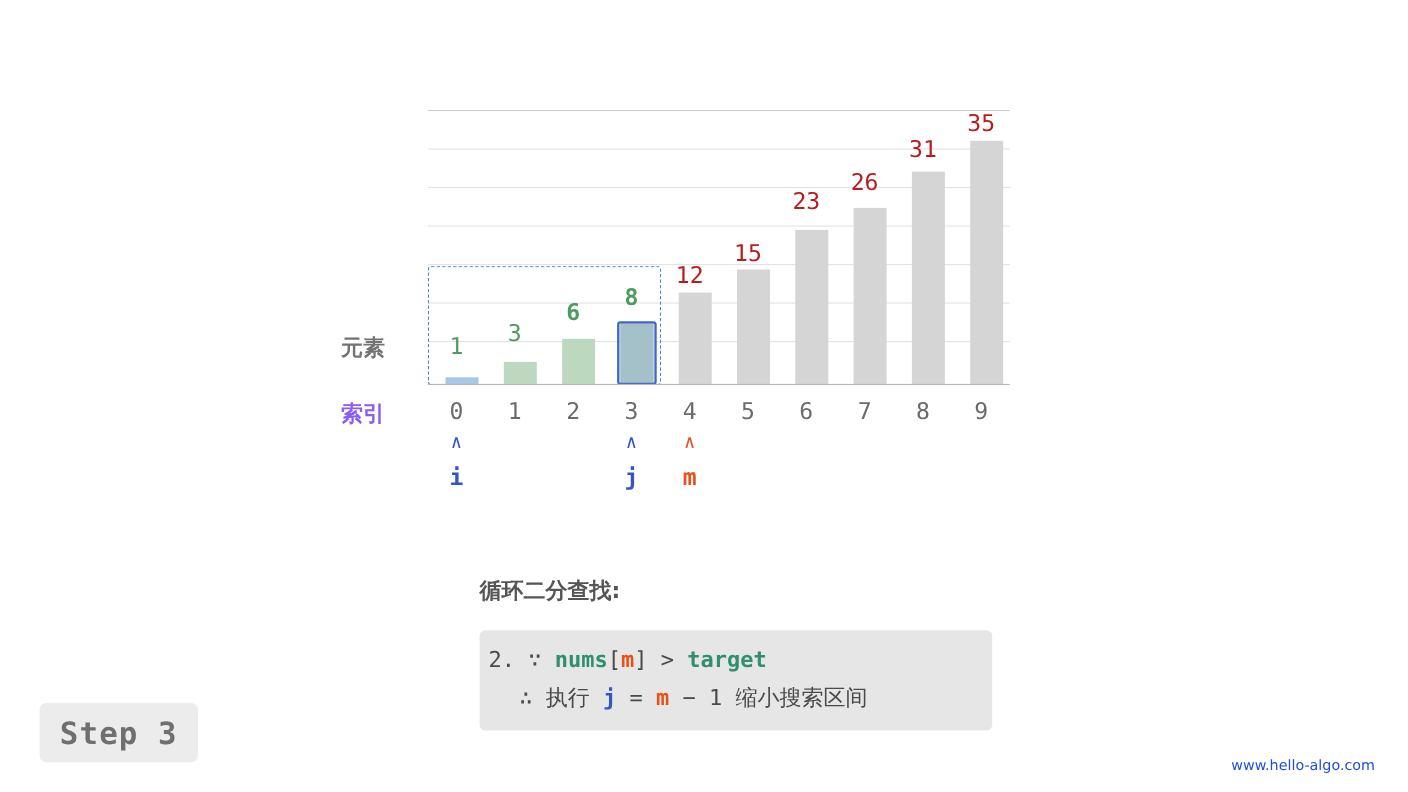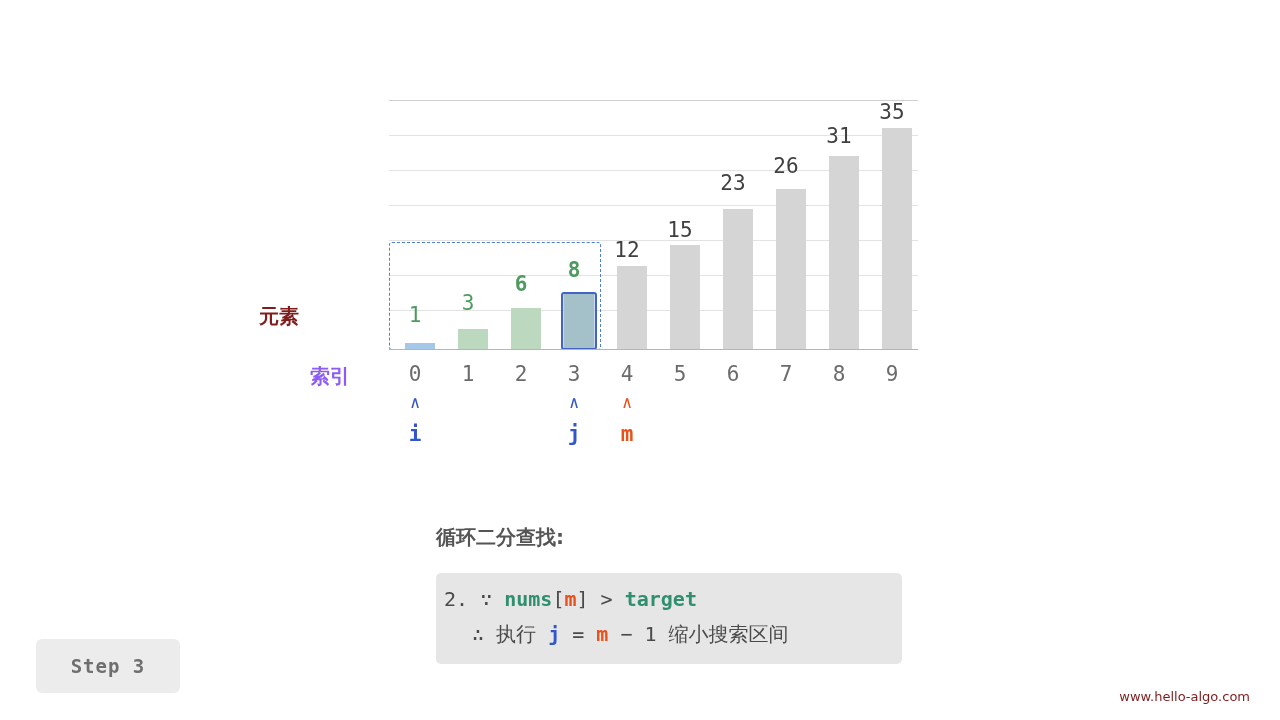--- a/index.html
+++ b/index.html
@@ -51,21 +51,21 @@
     background: #bcd9bf;
   }
   .bar.tiny {
     background: #a6c8e8;
   }
   .bar-label {
     position: absolute;
     width: 60px;
     text-align: center;
     font-size: 21px;
-    color: #404040;
+    color: #b91c1c;
     font-family: "DejaVu Sans Mono", monospace;
   }
   .bar-label.green {
     color: #4e9a5f;
     font-weight: bold;
   }
   .bar-label.plain-green {
     color: #4e9a5f;
   }
 
@@ -107,24 +107,23 @@
 
   
   .row-title {
     position: absolute;
     font-size: 20px;
     font-weight: bold;
     text-align: right;
     width: 110px;
   }
   #title-elements {
-    left: 224px;
+    left: 240px;
     top: 303px;
-    color: #7f1d1d;
-    text-align: center;
+    color: #737373;
   }
   #title-index {
     left: 240px;
     top: 363px;
     color: #8b5cf6;
   }
 
   
   .caret {
     position: absolute;
@@ -189,33 +188,33 @@
     left: 36px;
     top: 639px;
     width: 144px;
     height: 54px;
     background: #ececec;
     border-radius: 6px;
     display: flex;
     align-items: center;
     justify-content: center;
     font-family: "DejaVu Sans Mono", monospace;
-    font-size: 19px;
+    font-size: 28px;
     font-weight: bold;
     color: #6f6f6f;
     letter-spacing: 1px;
   }
 
   
   #watermark {
     position: absolute;
     right: 30px;
     bottom: 16px;
     font-size: 13px;
-    color: #7f1d1d;
+    color: #1d4ed8;
     font-family: "DejaVu Sans", sans-serif;
   }
 </style>
 </head>
 <body>
 
 <div id="chart-area">
   <div class="gridline top" style="top:0px;"></div>
   <div class="gridline" style="top:35px;"></div>
   <div class="gridline" style="top:70px;"></div>

